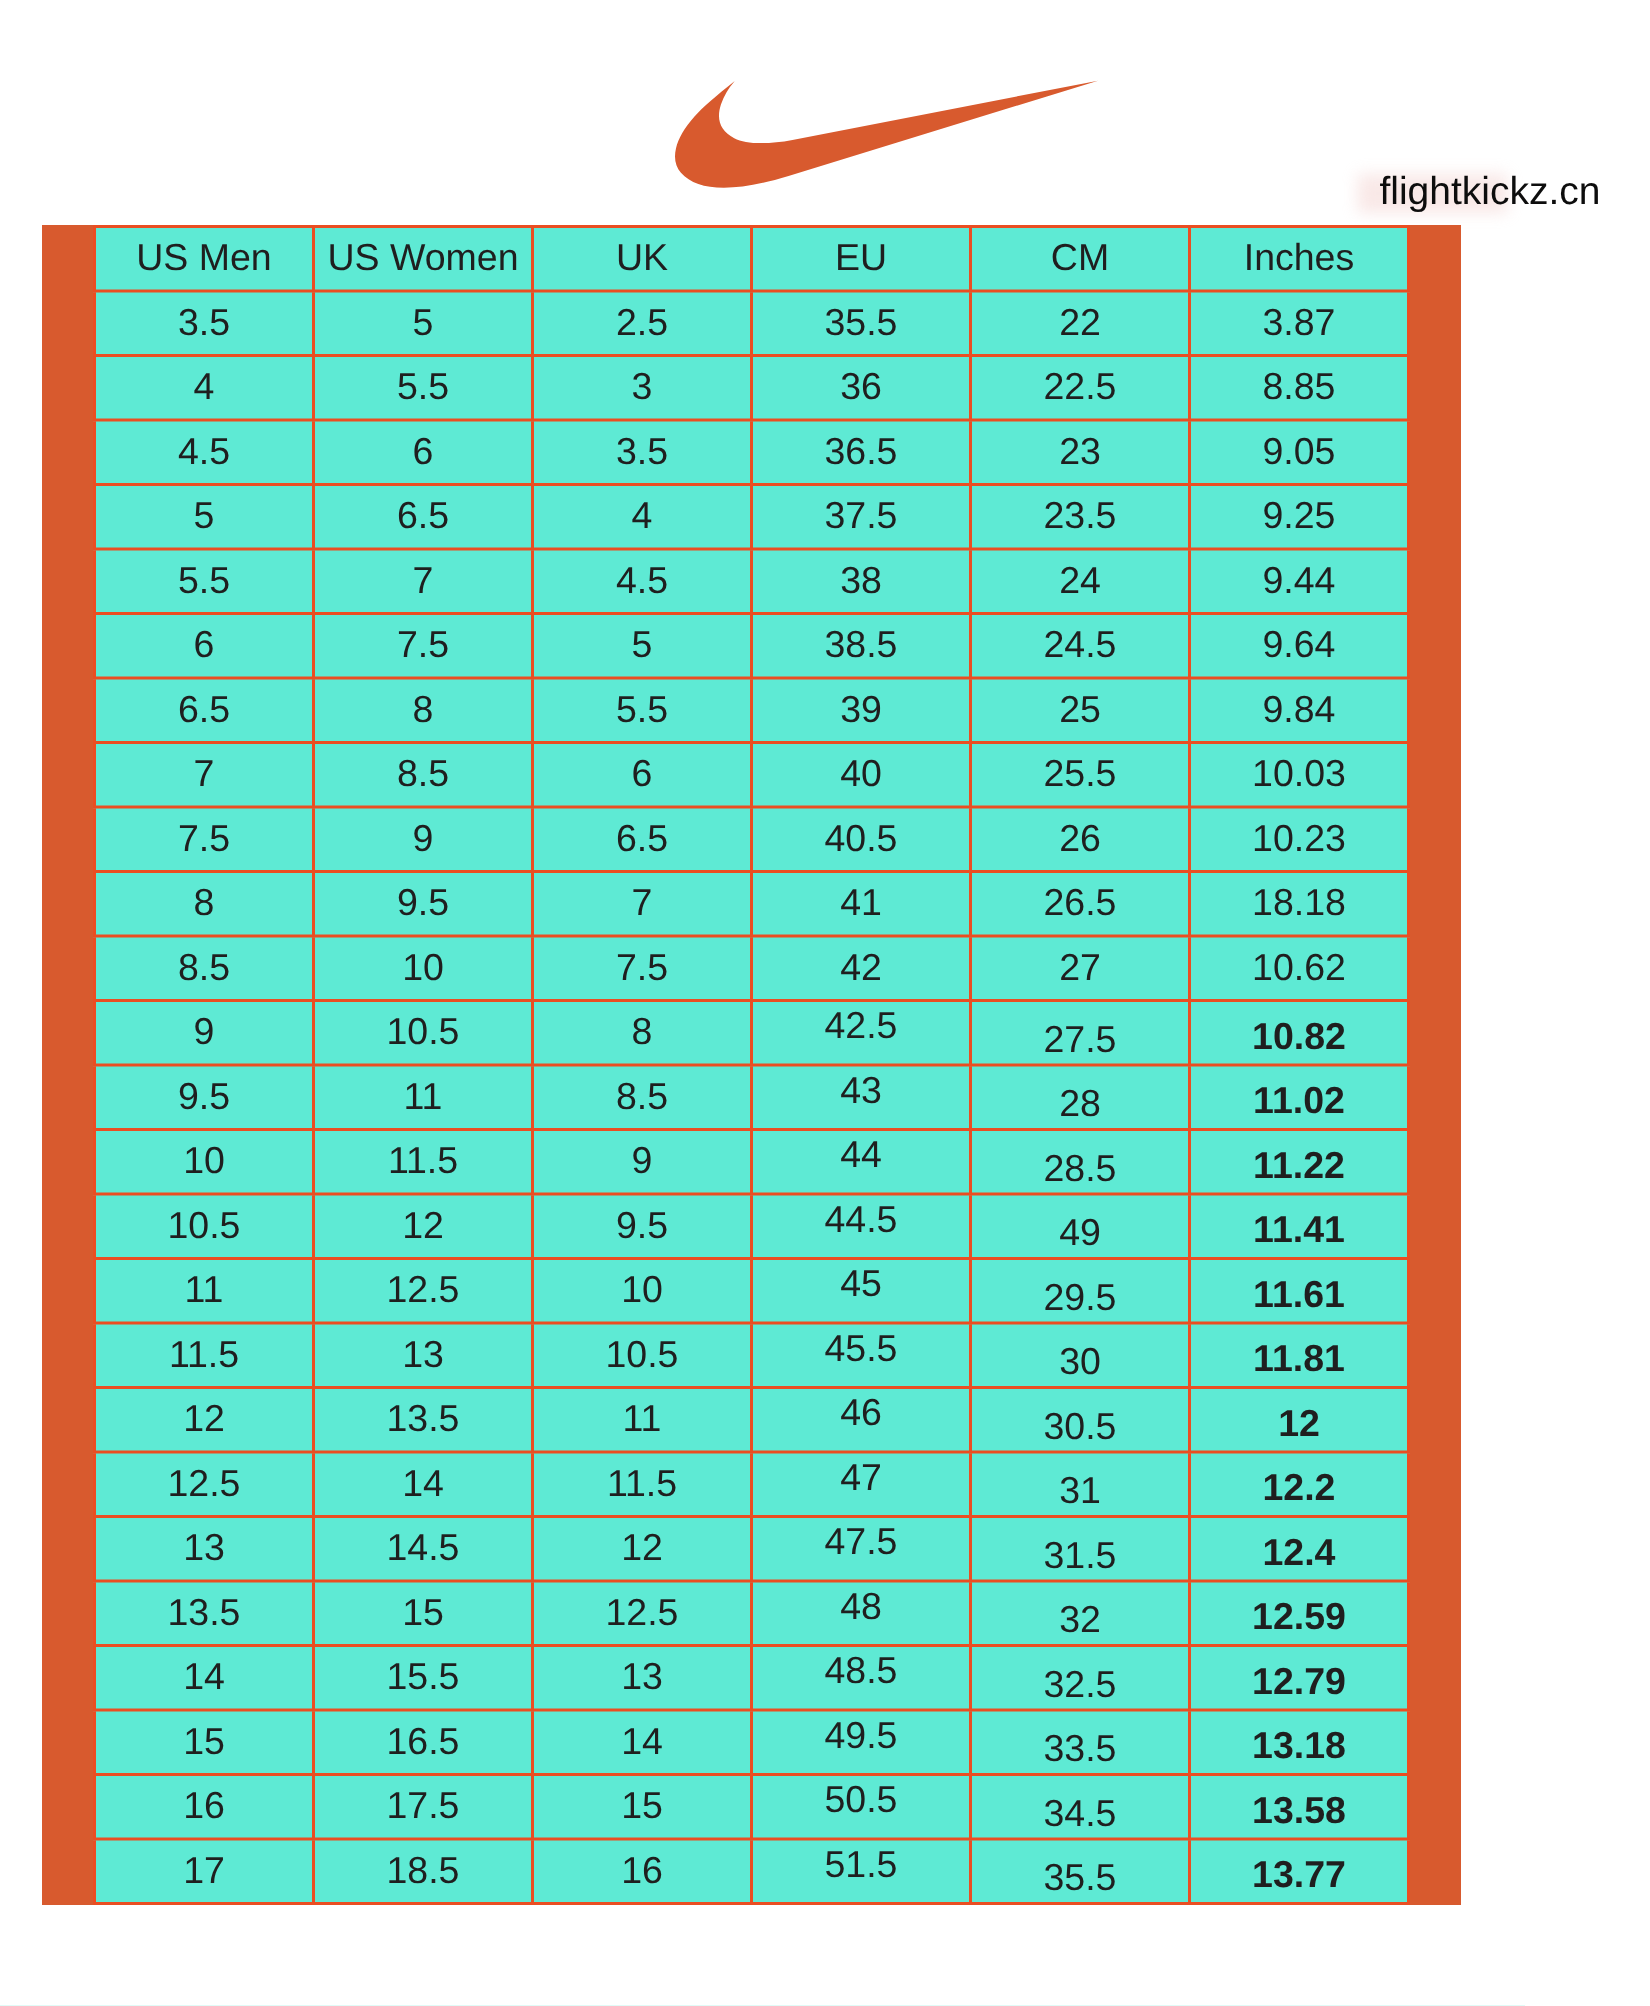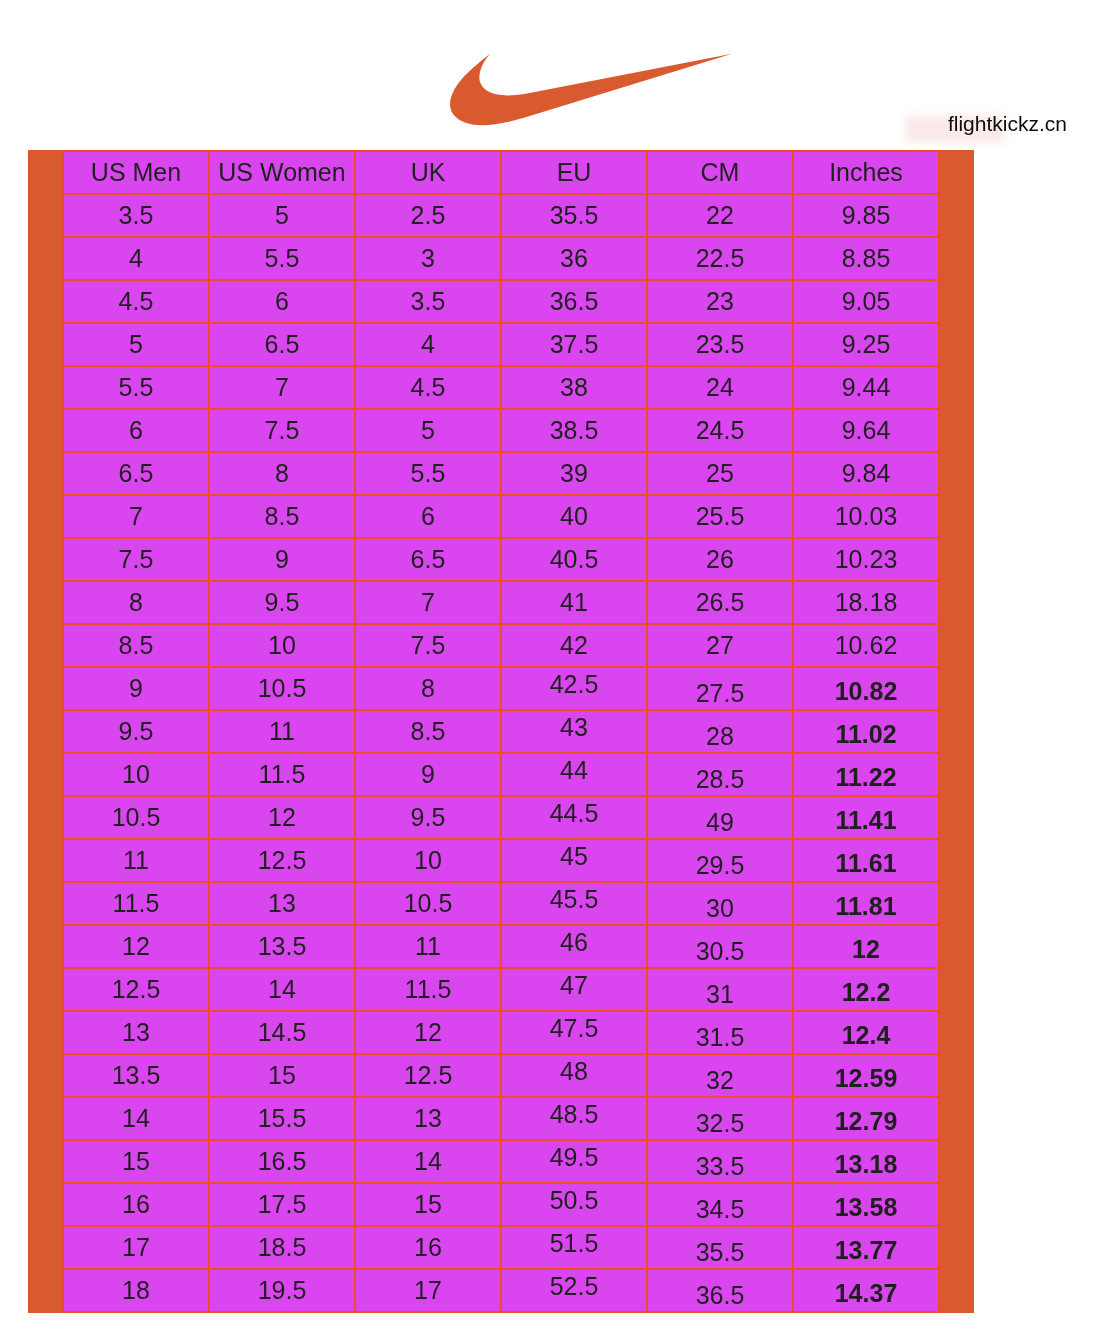--- a/index.html
+++ b/index.html
@@ -21,36 +21,36 @@
     position:absolute;left:450px;top:30px;
     width:282px;height:96px;
     color:var(--accent);
   }
   .smudge{
     position:absolute;left:905px;top:116px;width:100px;height:26px;
     background:#f0c7c4;opacity:.4;filter:blur(5px);
   }
   .watermark{
     position:absolute;top:112px;right:33px;
-    font-size:21px;color:#0d0d0d;letter-spacing:0px;
+    font-size:26px;color:#0d0d0d;letter-spacing:0px;
     font-weight:400;
   }
   .table-wrap{
     position:absolute;left:28px;top:150px;
     display:flex;align-items:stretch;
   }
   .side-bar{
     width:34px;
     background:var(--accent);
   }
   table{
     width:878px;
     border-collapse:collapse;
     table-layout:fixed;
-    background:#d946ef;
+    background:#5eead4;
   }
   th,td{
     border:2px solid var(--grid);
     text-align:center;
     vertical-align:middle;
     font-size:25px;
     font-weight:400;
     color:var(--text);
     padding:0;
     overflow:hidden;
@@ -86,21 +86,21 @@
             <th>Inches</th>
           </tr>
       </thead>
       <tbody>
           <tr>
             <td>3.5</td>
             <td>5</td>
             <td>2.5</td>
             <td>35.5</td>
             <td>22</td>
-            <td>9.85</td>
+            <td>3.87</td>
           </tr>
           <tr>
             <td>4</td>
             <td>5.5</td>
             <td>3</td>
             <td>36</td>
             <td>22.5</td>
             <td>8.85</td>
           </tr>
           <tr>
@@ -280,26 +280,18 @@
             <td>13.58</td>
           </tr>
           <tr>
             <td>17</td>
             <td>18.5</td>
             <td>16</td>
             <td>51.5</td>
             <td>35.5</td>
             <td>13.77</td>
           </tr>
-          <tr>
-            <td>18</td>
-            <td>19.5</td>
-            <td>17</td>
-            <td>52.5</td>
-            <td>36.5</td>
-            <td>14.37</td>
-          </tr>
         </tbody>
     </table>
     <div class="side-bar"></div>
   </div>
 
 </div>
 
 </body></html>

